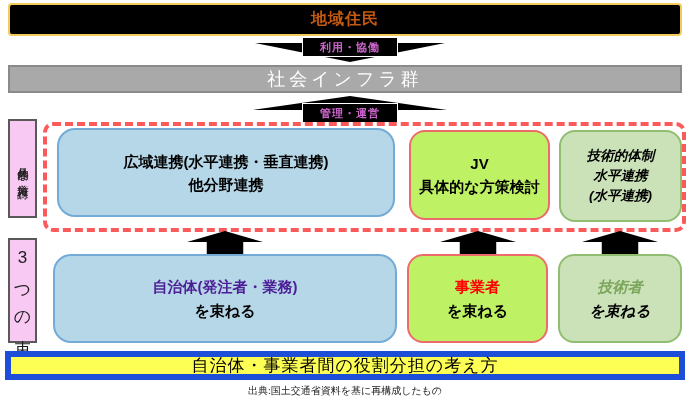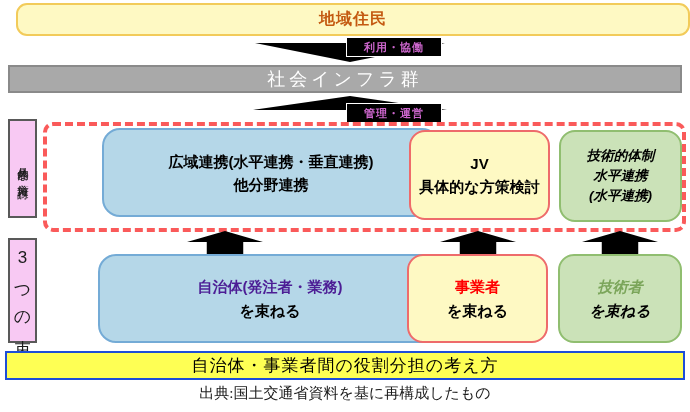--- a/index.html
+++ b/index.html
@@ -8,22 +8,22 @@
   .stage {
     position: relative;
     width: 690px;
     height: 412px;
     background: #ffffff;
     overflow: hidden;
   }
   
   .top-bar {
     position: absolute; left: 8px; top: 3px; width: 674px; height: 33px;
-    background: #fef9c3; border: 2px solid #F2CB5A; border-radius: 11px;
-    display: flex; align-items: center; justify-content: center; margin-left: 8px;
+    background: #000000; border: 2px solid #F2CB5A; border-radius: 4px;
+    display: flex; align-items: center; justify-content: center;
   }
   .top-bar .txt { color: #C45A11; font-weight: bold; font-size: 16px; letter-spacing: 1px; }
   
   .gray-bar {
     position: absolute; left: 8px; top: 65px; width: 674px; height: 28px;
     background: #A9A9A9; border: 2px solid #8A8A8A;
     display: flex; align-items: flex-end; justify-content: center;
   }
   .gray-bar .txt { color: #ffffff; font-size: 18px; letter-spacing: 4px; }
   
@@ -32,21 +32,21 @@
     background: #000; clip-path: polygon(0 0, 100% 0, 50% 100%);
   }
   .tri-up {
     position: absolute; left: 253px; top: 96px; width: 194px; height: 14px;
     background: #000; clip-path: polygon(50% 0, 100% 100%, 0 100%);
   }
   .arrow-label {
     position: absolute; left: 302px; width: 96px; height: 20px;
     background: #000; border: 1px solid #ffffff;
     display: flex; align-items: center; justify-content: center;
-    color: #CC66CC; font-weight: bold; font-size: 11px; letter-spacing: 1px; margin-left: 44px;
+    color: #CC66CC; font-weight: bold; font-size: 11px; letter-spacing: 1px;
   }
   .arrow-label.use { top: 37px; }
   .arrow-label.manage { top: 103px; }
   
   .dashed-frame {
     position: absolute; left: 43px; top: 122px; width: 643px; height: 110px;
     border: 4px dashed #FA5A5A; border-radius: 10px;
   }
   
   .v-label {
@@ -57,22 +57,22 @@
     color: #1a1a1a;
   }
   .v-label.measures { top: 119px; height: 99px; font-size: 11.5px; letter-spacing: 1px; }
   .v-label.bundles  { top: 238px; height: 105px; font-size: 17px; letter-spacing: 7px; }
   
   .box {
     position: absolute; border-radius: 16px;
     display: flex; flex-direction: column; align-items: center; justify-content: center;
     text-align: center; font-weight: bold; color: #000;
   }
-  .box.blue  { background: #B5D7E8; border: 2px solid #74ABD6; border-radius: 18px; margin-left: 45px; }
-  .box.pink  { background: #fef9c3; border: 2px solid #EE6B6B; }
+  .box.blue  { background: #B5D7E8; border: 2px solid #74ABD6; border-radius: 18px; }
+  .box.pink  { background: #bef264; border: 2px solid #EE6B6B; }
   .box.green { background: #CBE2B8; border: 2px solid #90BE70; font-style: italic; }
   .up-wide   { left: 57px;  top: 128px; width: 338px; height: 89px; font-size: 15px; line-height: 23px; }
   .up-jv     { left: 409px; top: 130px; width: 141px; height: 90px; font-size: 15px; line-height: 23px; }
   .up-tech   { left: 559px; top: 130px; width: 123px; height: 92px; font-size: 13.5px; line-height: 20px; }
   .lo-muni   { left: 53px;  top: 254px; width: 344px; height: 89px; font-size: 15px; line-height: 24px; }
   .lo-oper   { left: 407px; top: 254px; width: 141px; height: 89px; font-size: 15px; line-height: 24px; text-align: right; }
   .lo-eng    { left: 558px; top: 254px; width: 124px; height: 89px; font-size: 15px; line-height: 24px; }
   .subj-blue  { color: #4c1d95; }
   .subj-red   { color: #FF0000; }
   .subj-green { color: #7BA55A; }
@@ -80,28 +80,28 @@
   .mini-arrow {
     position: absolute; top: 231px; width: 76px; height: 23px; background: #000;
     clip-path: polygon(50% 0%, 100% 48%, 74% 48%, 74% 100%, 26% 100%, 26% 48%, 0% 48%);
   }
   .mini-arrow.a1 { left: 187px; }
   .mini-arrow.a2 { left: 440px; }
   .mini-arrow.a3 { left: 582px; }
   
   .bottom-bar {
     position: absolute; left: 5px; top: 351px; width: 680px; height: 29px;
-    background: #FEFF54; border: 2px solid #1d4ed8;
+    background: #FEFF54; border: 6px solid #1d4ed8;
     display: flex; align-items: center; justify-content: center;
   }
   .bottom-bar .txt { color: #000; font-size: 17px; letter-spacing: 1px; }
   .caption {
     position: absolute; left: 0; top: 384px; width: 690px;
     text-align: center; font-family: "Liberation Serif", serif;
-    font-size: 15px; color: #1a1a1a;
+    font-size: 10px; color: #1a1a1a;
   }
 </style>
 </head>
 <body>
 
 <div class="stage">
 
   <div class="top-bar">
     <span class="txt">地域住民</span>
   </div>

